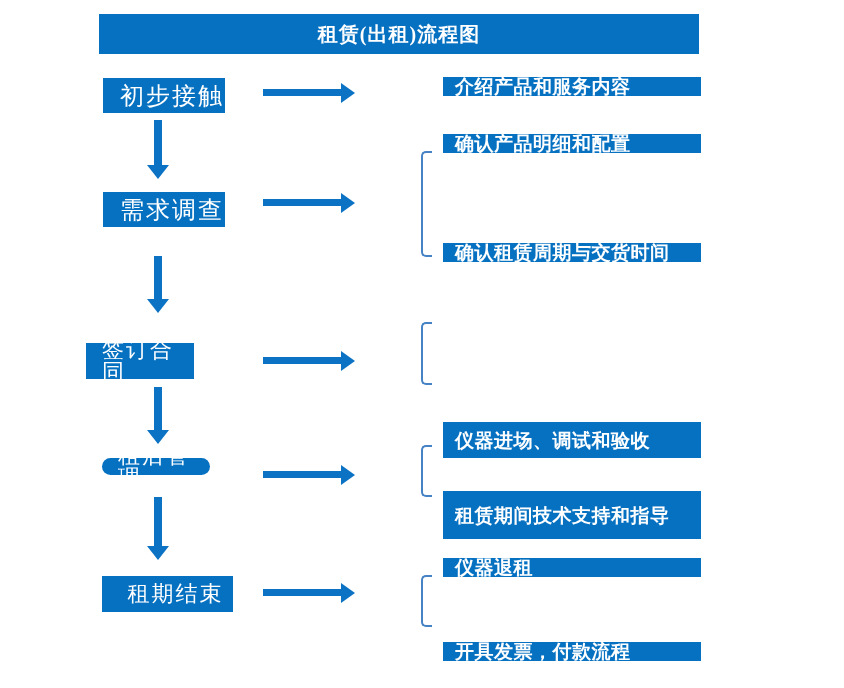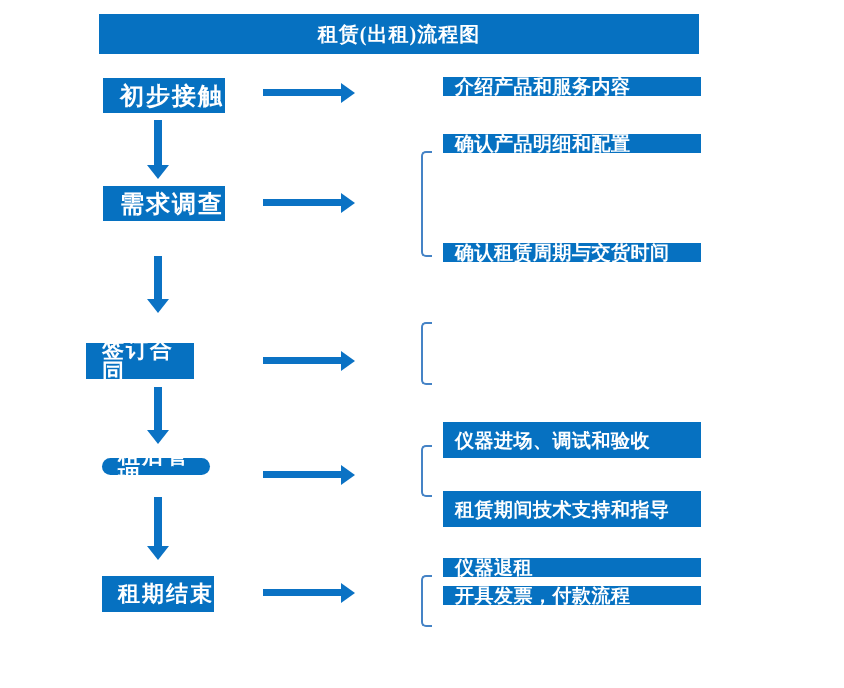--- a/index.html
+++ b/index.html
@@ -28,21 +28,21 @@
   .title-text {
     color: var(--text-white);
     font-size: 20px; font-weight: bold; letter-spacing: 1px;
     line-height: 1;
   }
 
   .step-box {
     position: absolute;
     background: var(--box-blue);
     color: var(--text-white);
-    font-weight: bold;
+    font-weight: normal;
     display: flex; align-items: center; justify-content: center;
     letter-spacing: 2px;
     line-height: 1;
     padding-left: 16px;
   }
   .step-big   { font-size: 24px; }
   .step-small { font-size: 22px; }
 
   .output-box {
     position: absolute;
@@ -94,32 +94,32 @@
 </head>
 <body>
 
 <div class="canvas">
 
   <div class="title-bar">
     <span class="title-text">租赁(出租)流程图</span>
   </div>
 
   <div class="step-box step-big" style="left:103px; top:78px; width:122px; height:35px;">初步接触</div>
-  <div class="step-box step-big" style="left:103px; top:186px; width:122px; height:35px;">需求调查</div>
+  <div class="step-box step-big" style="left:103px; top:192px; width:122px; height:35px;">需求调查</div>
   <div class="step-box step-small" style="left:86px; top:343px; width:108px; height:36px;">签订合同</div>
   <div class="step-box step-small" style="left:102px; top:458px; width:108px; height:17px;border-radius:13px;">租后管理</div>
-  <div class="step-box step-small" style="left:102px; top:576px; width:112px; height:36px;">租期结束</div>
+  <div class="step-box step-small" style="left:102px; top:576px; width:131px; height:36px;">租期结束</div>
 
   <div class="output-box" style="top:77px;">介绍产品和服务内容</div>
   <div class="output-box" style="top:134px;">确认产品明细和配置</div>
   <div class="output-box" style="top:243px;">确认租赁周期与交货时间</div>
   <div class="output-box" style="top:422px; height:36px;padding-left:12px;">仪器进场、调试和验收</div>
-  <div class="output-box" style="top:491px; height:36px;padding-left:12px;">租赁期间技术支持和指导</div>
+  <div class="output-box" style="top:491px; height:48px;padding-left:12px;">租赁期间技术支持和指导</div>
   <div class="output-box" style="top:558px;">仪器退租</div>
-  <div class="output-box" style="top:586px;">开具发票，付款流程</div>
+  <div class="output-box" style="top:642px;">开具发票，付款流程</div>
 
   <div class="h-arrow" style="top:83px;">
     <div class="stem"></div>
     <div class="head"></div>
   </div>
   <div class="h-arrow" style="top:193px;">
     <div class="stem"></div>
     <div class="head"></div>
   </div>
   <div class="h-arrow" style="top:351px;">

